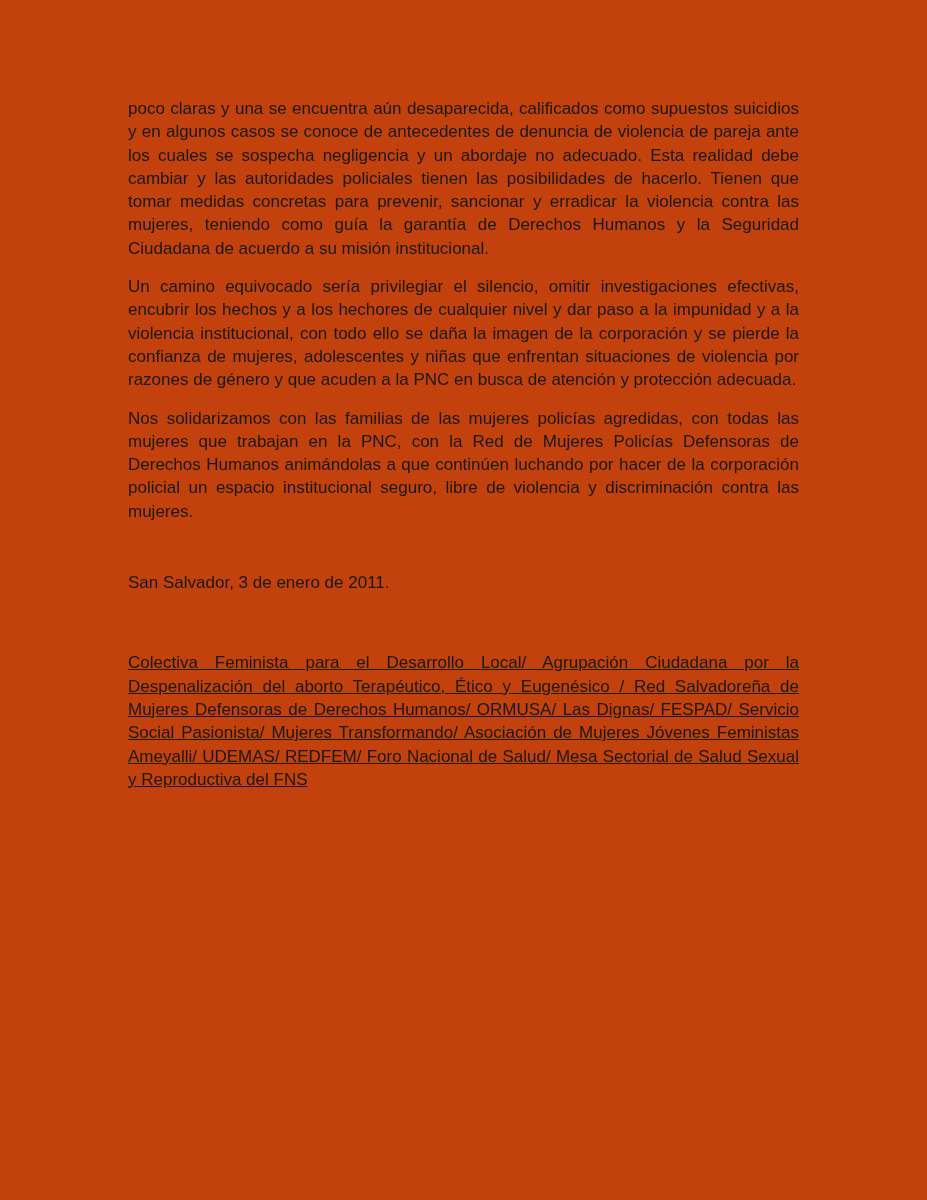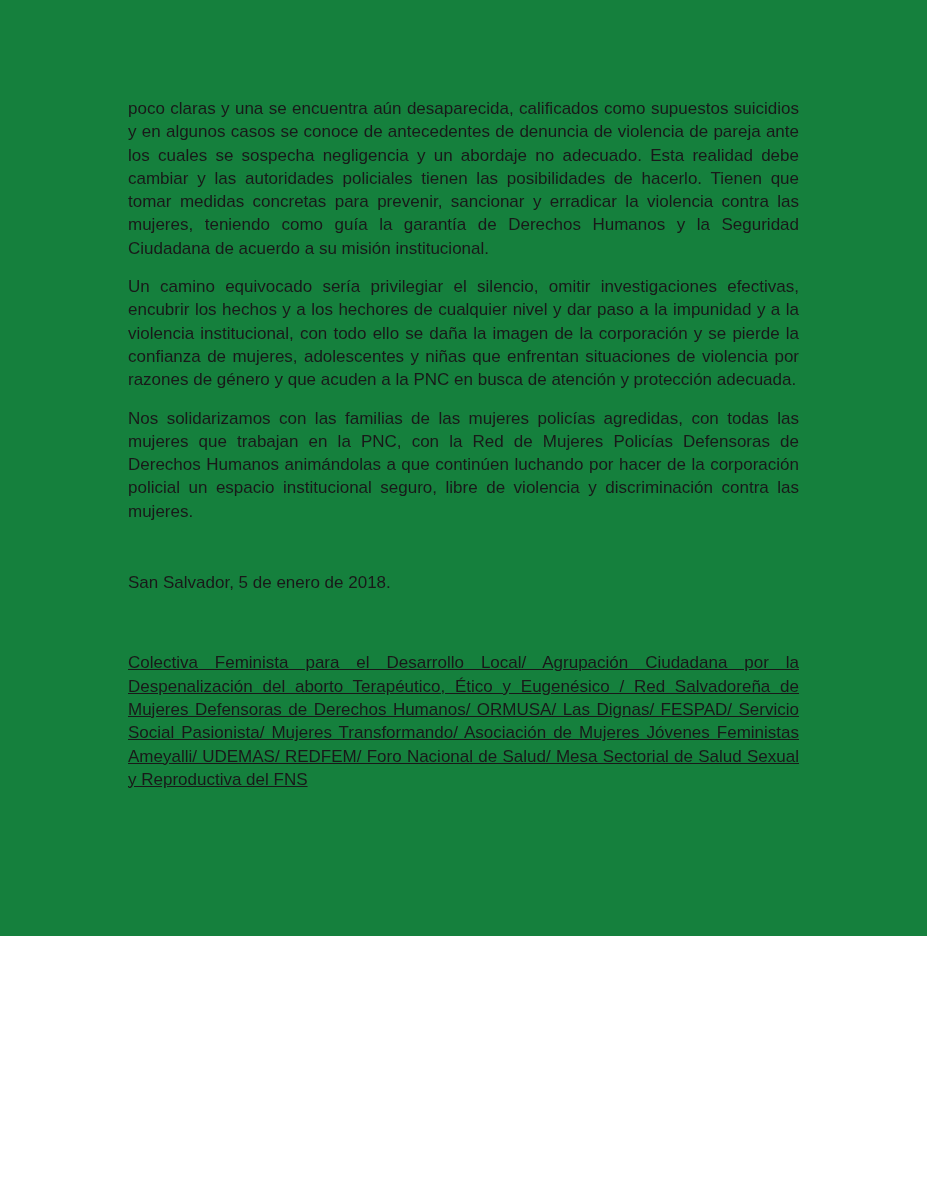--- a/index.html
+++ b/index.html
@@ -4,22 +4,22 @@
 <title>Documento</title>
 <style>
   html, body {
     margin: 0;
     padding: 0;
     background: #ffffff;
   }
   .page {
     position: relative;
     width: 927px;
-    height: 936px;
-    background: #15803d;
+    height: 1200px;
+    background: #c2410c;
     overflow: hidden;
     font-family: "Liberation Sans", sans-serif;
   }
   .content {
     position: absolute;
     left: 128px;
     top: 97px;
     width: 671px;
     color: #191919;
   }
@@ -49,16 +49,16 @@
   }
 </style>
 </head>
 <body>
 
 <div class="page">
   <div class="content">
     <p class="para">poco claras y una se encuentra aún desaparecida, calificados como supuestos suicidios y en algunos casos se conoce de antecedentes de denuncia de violencia de pareja ante los cuales se sospecha negligencia y un abordaje no adecuado. Esta realidad debe cambiar y las autoridades policiales tienen las posibilidades de hacerlo. Tienen que tomar medidas concretas para prevenir, sancionar y erradicar la violencia contra las mujeres, teniendo como guía la garantía de Derechos Humanos y la Seguridad Ciudadana de acuerdo a su misión institucional.</p>
     <p class="para">Un camino equivocado sería privilegiar el silencio, omitir investigaciones efectivas, encubrir los hechos y a los hechores de cualquier nivel y dar paso a la impunidad y a la violencia institucional, con todo ello se daña la imagen de la corporación y se pierde la confianza de mujeres, adolescentes y niñas que enfrentan situaciones de violencia por razones de género y que acuden a la PNC en busca de atención y protección adecuada.</p>
     <p class="para">Nos solidarizamos con las familias de las mujeres policías agredidas, con todas las mujeres que trabajan en la PNC, con la Red de Mujeres Policías Defensoras de Derechos Humanos animándolas a que continúen luchando por hacer de la corporación policial un espacio institucional seguro, libre de violencia y discriminación contra las mujeres.</p>
-    <p class="dateline">San Salvador, 5 de enero de 2018.</p>
+    <p class="dateline">San Salvador, 3 de enero de 2011.</p>
     <p class="signatories">Colectiva Feminista para el Desarrollo Local/ Agrupación Ciudadana por la Despenalización del aborto Terapéutico, Ético y Eugenésico / Red Salvadoreña de Mujeres Defensoras de Derechos Humanos/ ORMUSA/ Las Dignas/ FESPAD/ Servicio Social Pasionista/ Mujeres Transformando/ Asociación de Mujeres Jóvenes Feministas Ameyalli/ UDEMAS/ REDFEM/ Foro Nacional de Salud/ Mesa Sectorial de Salud Sexual y Reproductiva del FNS</p>
   </div>
 </div>
 
 </body></html>

